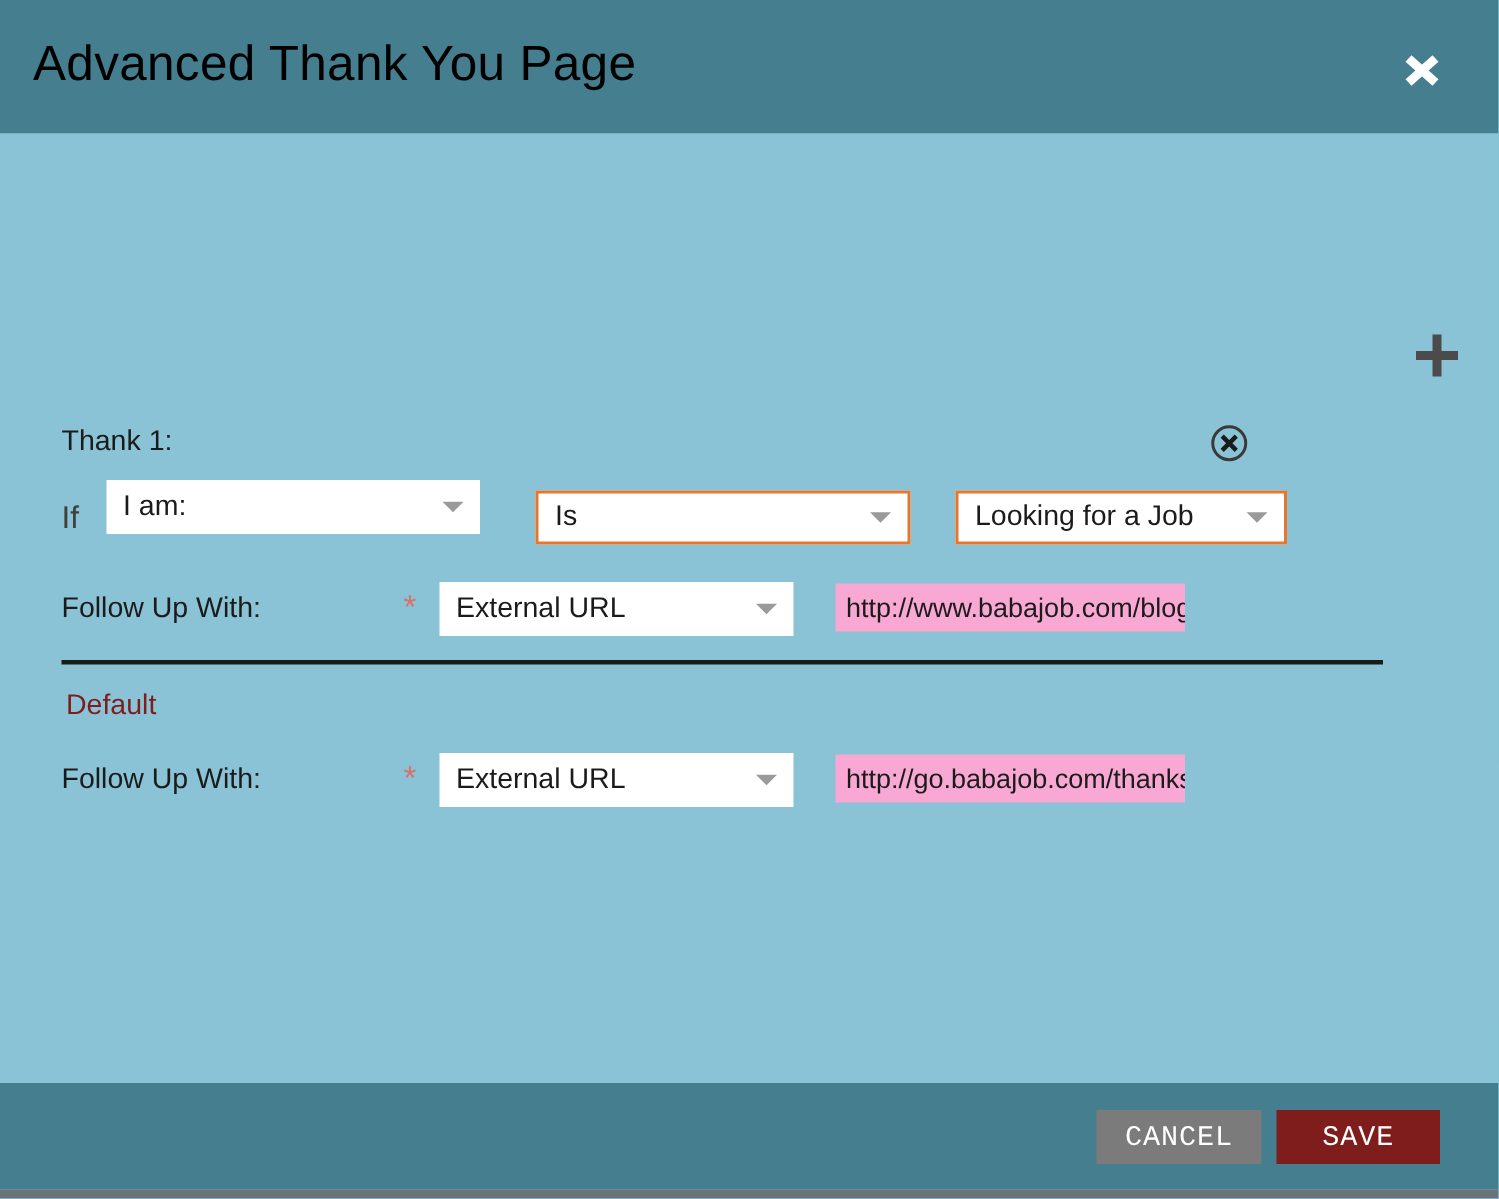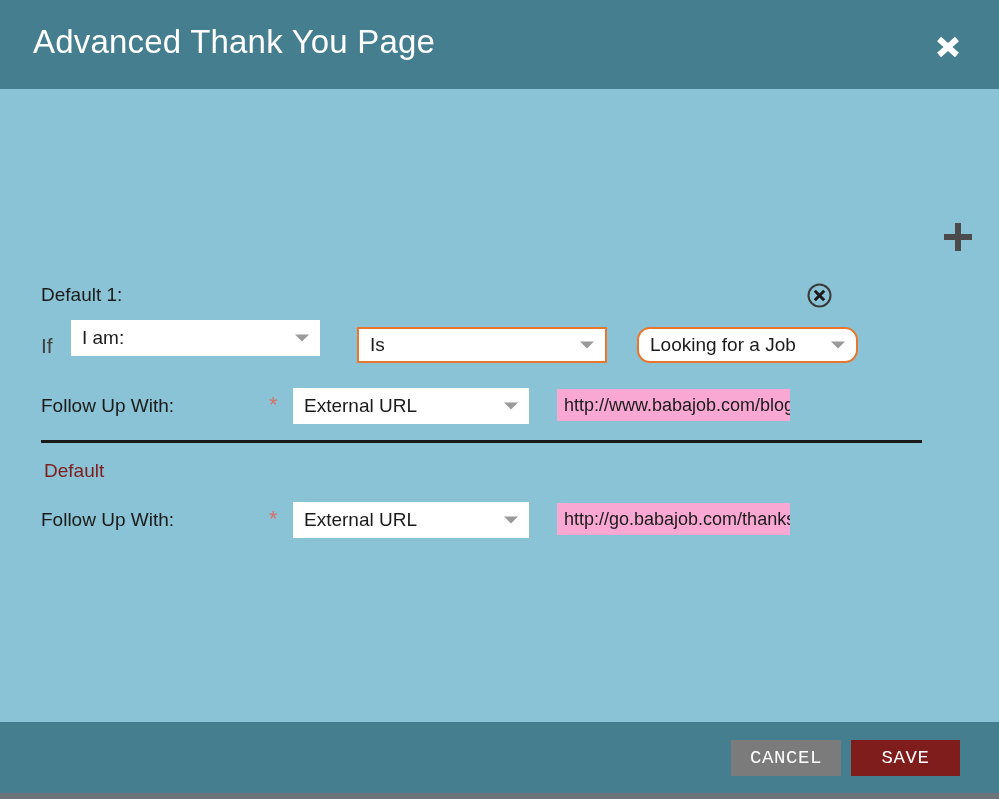--- a/index.html
+++ b/index.html
@@ -26,25 +26,25 @@
   .modal-header {
     position: absolute;
     left: 0;
     top: 0;
     width: 999px;
     height: 89px;
     background: #457f8f;
   }
   .modal-title {
     position: absolute;
-    left: 33px;
+    left: 22px;
     top: 23px;
     font-size: 33px;
     font-weight: 400;
-    color: #ffffff;
+    color: #000000;
     letter-spacing: 0.2px;
     white-space: nowrap;
   }
   .close-btn {
     position: absolute;
     right: 31px;
     top: 27px;
     width: 40px;
     height: 40px;
     cursor: pointer;
@@ -122,21 +122,21 @@
     transform: translateY(-50%);
     width: 0;
     height: 0;
     border-left: 7px solid transparent;
     border-right: 7px solid transparent;
     border-top: 7px solid #9a9a9a;
   }
 
   #sel-field   { left: 71px;  top: 231px; width: 249px; }
   #sel-op      { left: 357px; top: 238px; width: 250px; }
-  #sel-value   { left: 637px; top: 238px; width: 221px; border-radius: 13px; }
+  #sel-value   { left: 637px; top: 238px; width: 221px; }
   #sel-follow-1{ left: 293px; top: 299px; width: 236px; }
   #sel-follow-2{ left: 293px; top: 413px; width: 236px; }
 
   .follow-label-1 {
     position: absolute;
     left: 41px;
     top: 306px;
     font-size: 19px;
     color: #1b1b1b;
     white-space: nowrap;
@@ -246,21 +246,21 @@
   </div>
 
   <div class="modal-body">
 
     <div class="add-btn">
       <svg width="34" height="34" viewBox="0 0 34 34">
         <path d="M17 3 L17 31 M3 17 L31 17" stroke="#4b4b4b" stroke-width="6" fill="none"></path>
       </svg>
     </div>
 
-    <div class="choice-label">Default 1:</div>
+    <div class="choice-label">Thank 1:</div>
 
     <div class="remove-choice">
       <svg width="27" height="27" viewBox="0 0 27 27">
         <circle cx="13.5" cy="13.5" r="11" stroke="#3a3a3a" stroke-width="2" fill="none"></circle>
         <path d="M8.8 8.8 L18.2 18.2 M18.2 8.8 L8.8 18.2" stroke="#1b1b1b" stroke-width="3" fill="none"></path>
       </svg>
     </div>
 
     <div class="if-label">If</div>
 

